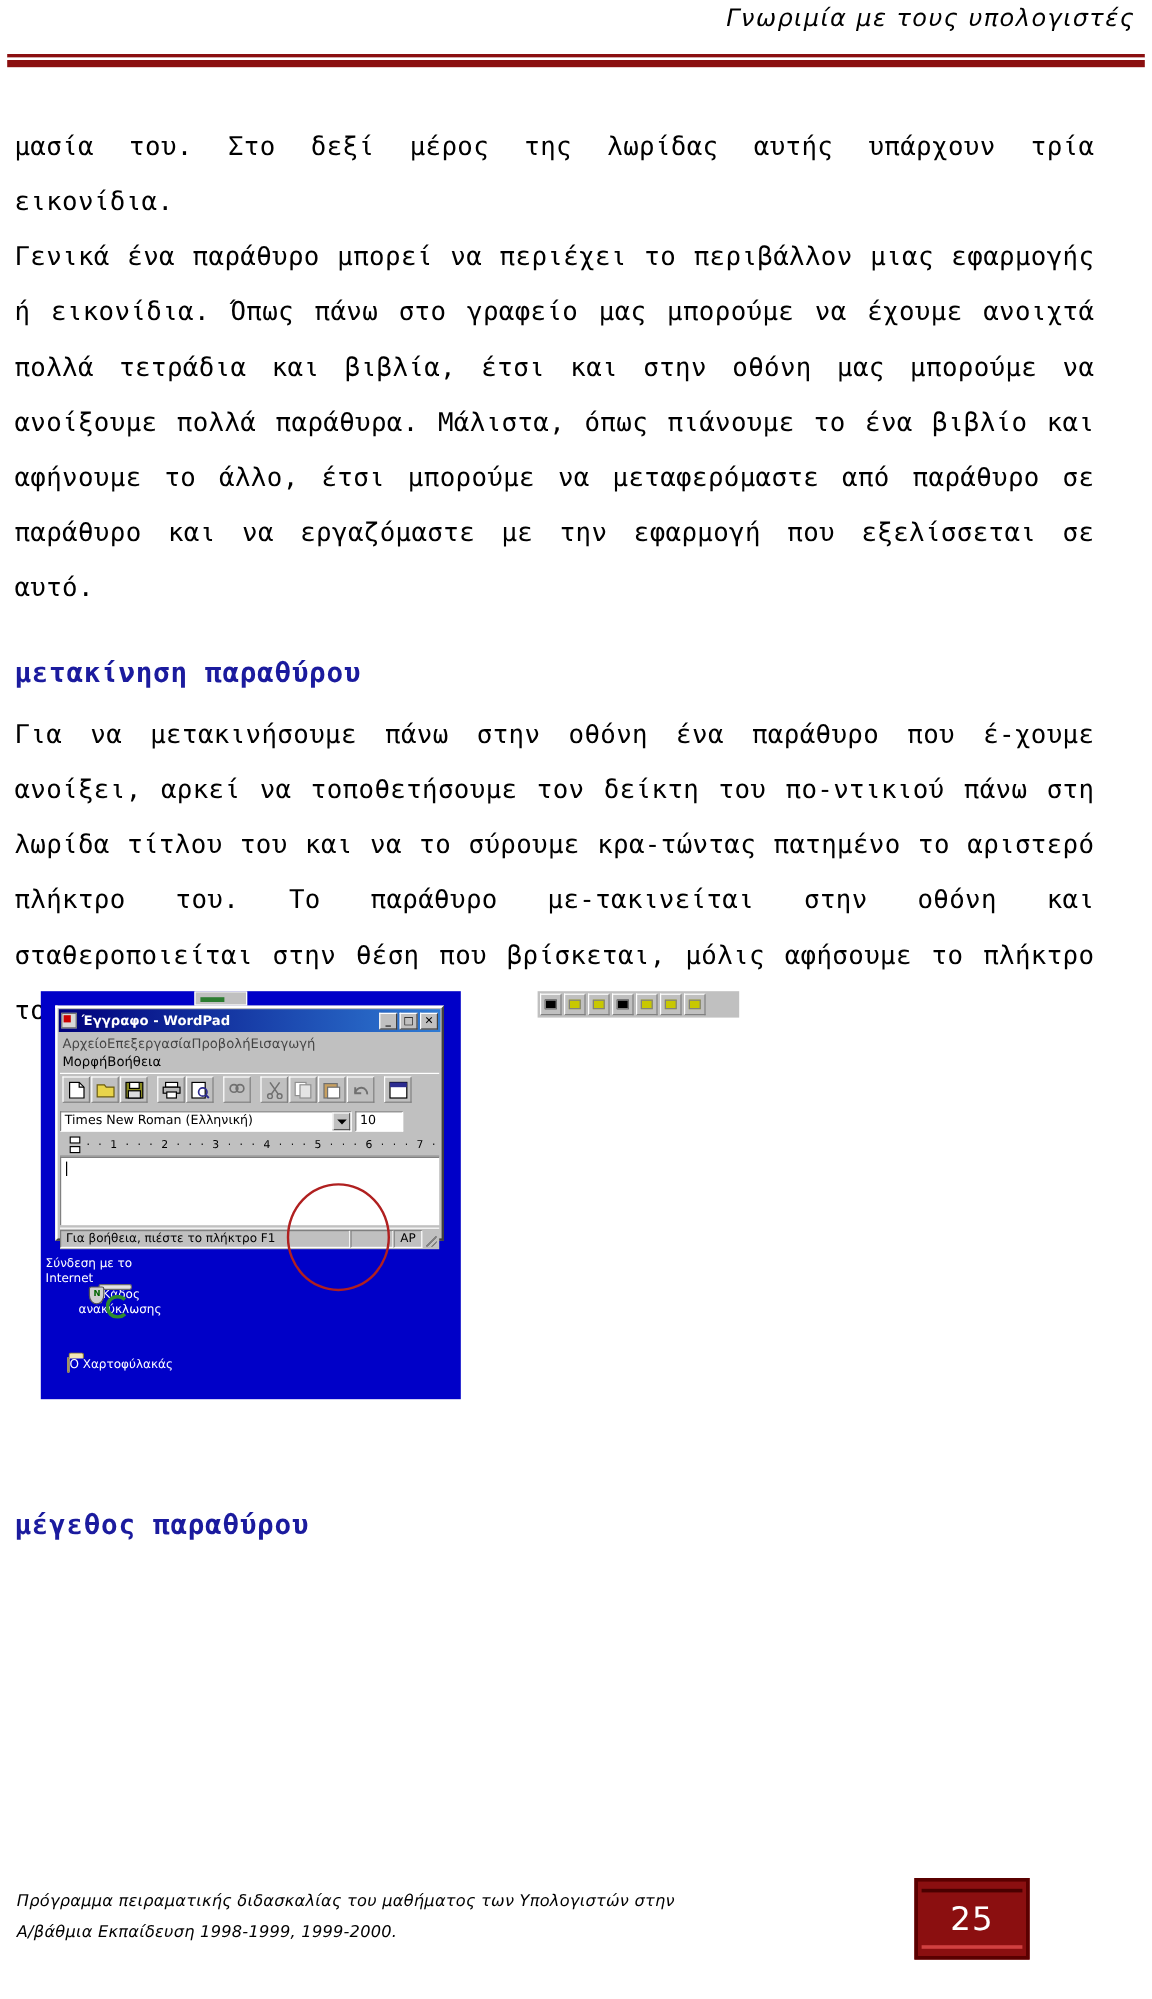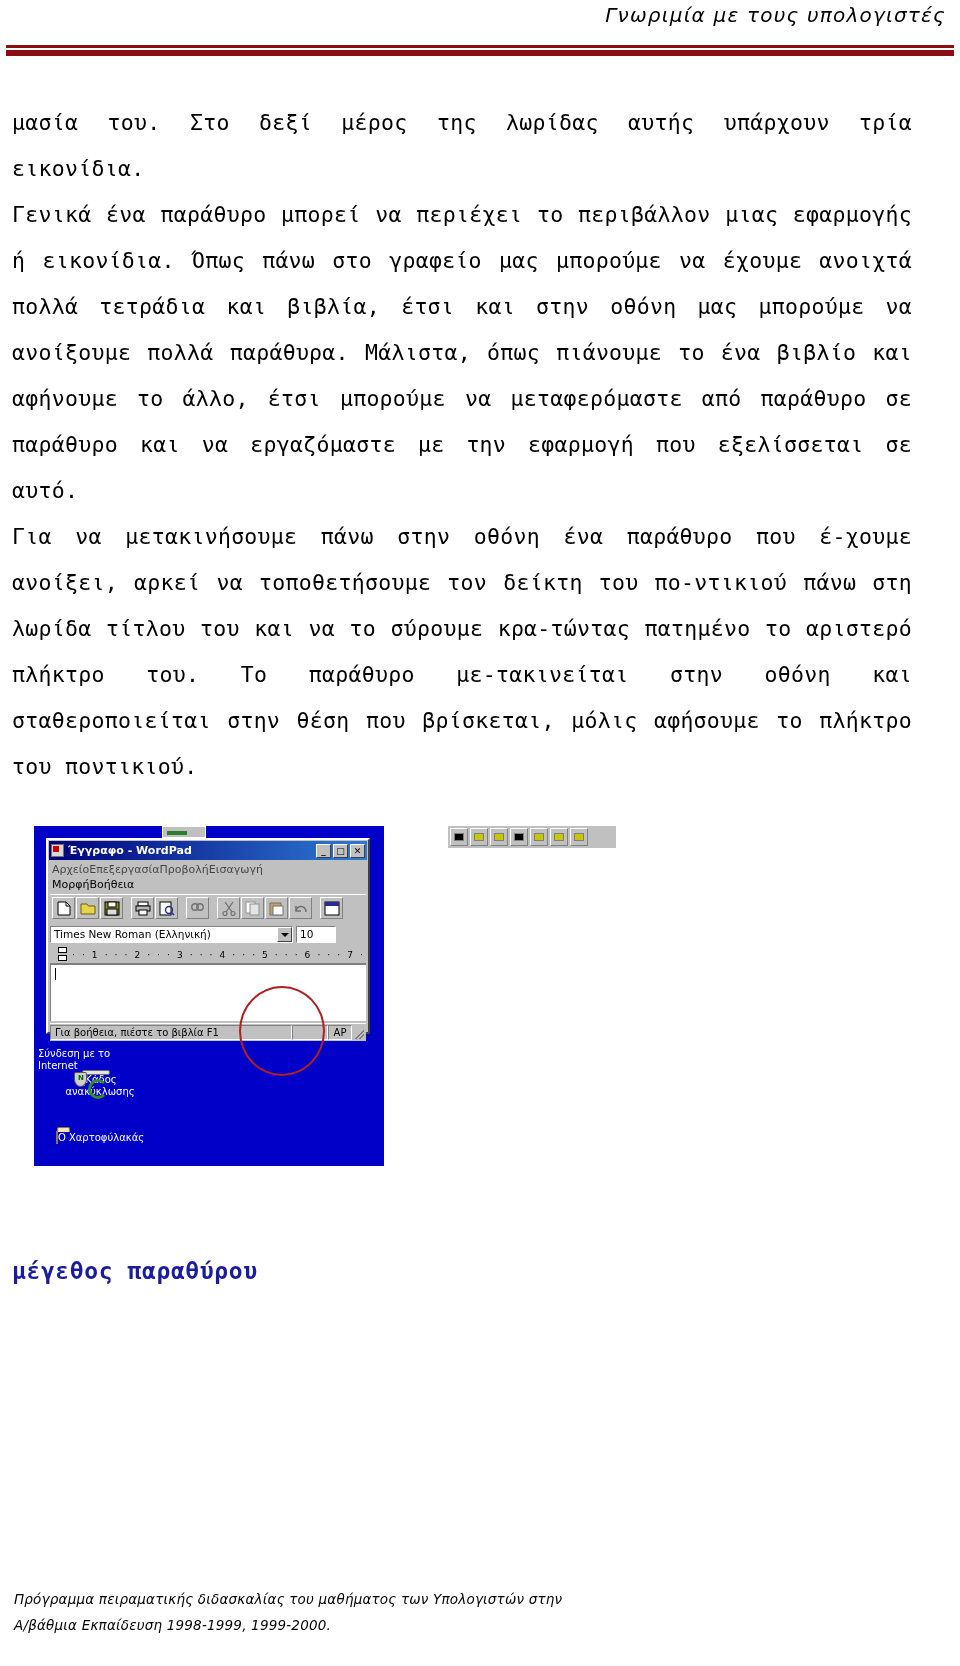--- a/index.html
+++ b/index.html
@@ -473,21 +473,21 @@
     border: 2px solid #b02020;
     border-radius: 50%;
     background: transparent;
     pointer-events: none;
   }
 
   
   .page-footer {
     position: absolute;
     left: 0;
-    bottom: 0;
+    bottom: 15px;
     width: 896px;
     height: 150px;
     text-decoration: underline;
   }
   .footer-text {
     position: absolute;
     left: 14px;
     bottom: 28px;
     font-family: "DejaVu Sans", "Liberation Sans", sans-serif;
     font-style: italic;
@@ -538,20 +538,21 @@
     <div class="r3"></div>
   </div>
 </div>
 
 <div class="content">
 
   <p class="body-par">μασία του. Στο δεξί μέρος της λωρίδας αυτής υπάρχουν τρία εικονίδια.</p>
 
   <p class="body-par">Γενικά ένα παράθυρο μπορεί να περιέχει το περιβάλλον μιας εφαρμογής ή εικονίδια. Όπως πάνω στο γραφείο μας μπορούμε να έχουμε ανοιχτά πολλά τετράδια και βιβλία, έτσι και στην οθόνη μας μπορούμε να ανοίξουμε πολλά παράθυρα. Μάλιστα, όπως πιάνουμε το ένα βιβλίο και αφήνουμε το άλλο, έτσι μπορούμε να μεταφερόμαστε από παράθυρο σε παράθυρο και να εργαζόμαστε με την εφαρμογή που εξελίσσεται σε αυτό.</p>
 
+  <h2 class="section-heading">μετακίνηση παραθύρου</h2>
 
   <p class="body-par">Για να μετακινήσουμε πάνω στην οθόνη ένα παράθυρο που έ-χουμε ανοίξει, αρκεί να τοποθετήσουμε τον δείκτη του πο-ντικιού πάνω στη λωρίδα τίτλου του και να το σύρουμε κρα-τώντας  πατημένο το αριστερό πλήκτρο του. Το παράθυρο με-τακινείται στην οθόνη και σταθεροποιείται στην θέση που βρίσκεται, μόλις  αφήσουμε το πλήκτρο του ποντικιού.</p>
 </div>
 
 <div class="figure-wrap">
 
   <div class="desktop">
 
     <div class="bg-window-tab">
         <i></i>
@@ -672,21 +673,21 @@
         <span class="indent-top"></span>
         <span class="indent-bot"></span>
         <span class="rmarks">· · 1 · · · 2 · · · 3 · · · 4 · · · 5 · · · 6 · · · 7 ·</span>
       </div>
 
       <div class="docarea">
         <span class="caret"></span>
       </div>
 
       <div class="statusbar">
-        <span class="sb-pane sb-help">Για βοήθεια, πιέστε το βιβλία F1</span>
+        <span class="sb-pane sb-help">Για βοήθεια, πιέστε το πλήκτρο F1</span>
         <span class="sb-pane sb-blank"></span>
         <span class="sb-pane sb-caps">AP</span>
         <span class="grip"></span>
       </div>
     </div>
 
     <div class="dicon ic-internet">
       <span>Σύνδεση με το Internet</span>
     </div>
 
@@ -723,13 +724,18 @@
 
 <div class="content" style="top: 1254px;">
   <h2 class="section-heading" style="margin-top:0;">μέγεθος παραθύρου</h2>
 </div>
 
 <div class="page-footer">
   <div class="footer-text">
     <div>Πρόγραμμα πειραματικής διδασκαλίας του μαθήματος των Υπολογιστών στην</div>
     <div>Α/βάθμια Εκπαίδευση 1998-1999, 1999-2000.</div>
   </div>
+  <div class="page-number-box">
+    <div class="inner">
+      <span class="num">25</span>
+    </div>
+  </div>
 </div>
 
 </body></html>

